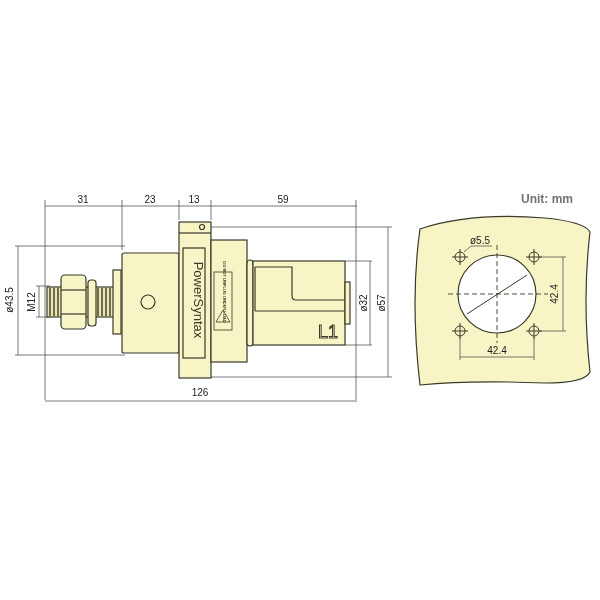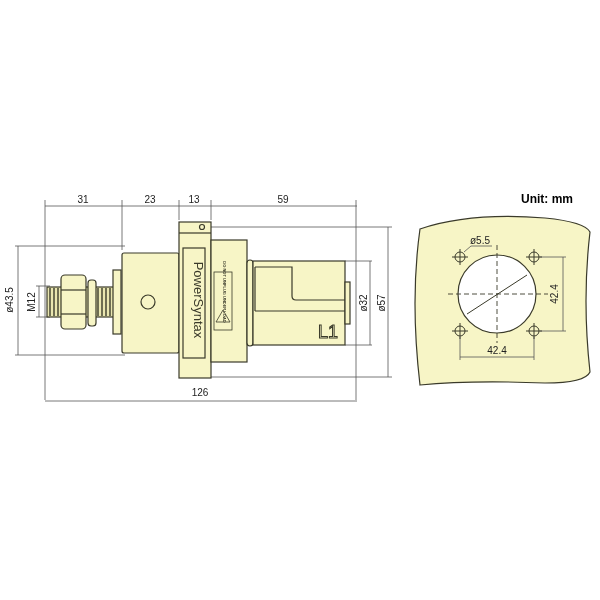--- a/index.html
+++ b/index.html
@@ -1,19 +1,19 @@
 <!DOCTYPE html>
 <html><head>
 <meta charset="utf-8">
 <style>
   html,body{margin:0;padding:0;background:#ffffff;}
   body{width:600px;height:600px;position:relative;overflow:hidden;font-family:"Liberation Sans",sans-serif;}
   svg{position:absolute;left:0;top:0;}
   .dim{font-family:"Liberation Sans",sans-serif;font-size:10px;fill:#222;}
-  .unit{position:absolute;left:521px;top:192px;font-size:12px;font-weight:bold;color:#000000;font-family:"Liberation Sans",sans-serif;}
+  .unit{position:absolute;left:521px;top:192px;font-size:12px;font-weight:bold;color:#737373;font-family:"Liberation Sans",sans-serif;}
 </style>
 </head>
 <body>
 
 <svg width="600" height="600" viewBox="0 0 600 600">
 
   <g stroke="#555" stroke-width="0.8">
     <line x1="45" y1="206" x2="357" y2="206"></line>
     <line x1="45" y1="200" x2="45" y2="400"></line>
     <line x1="122" y1="200" x2="122" y2="250"></line>

